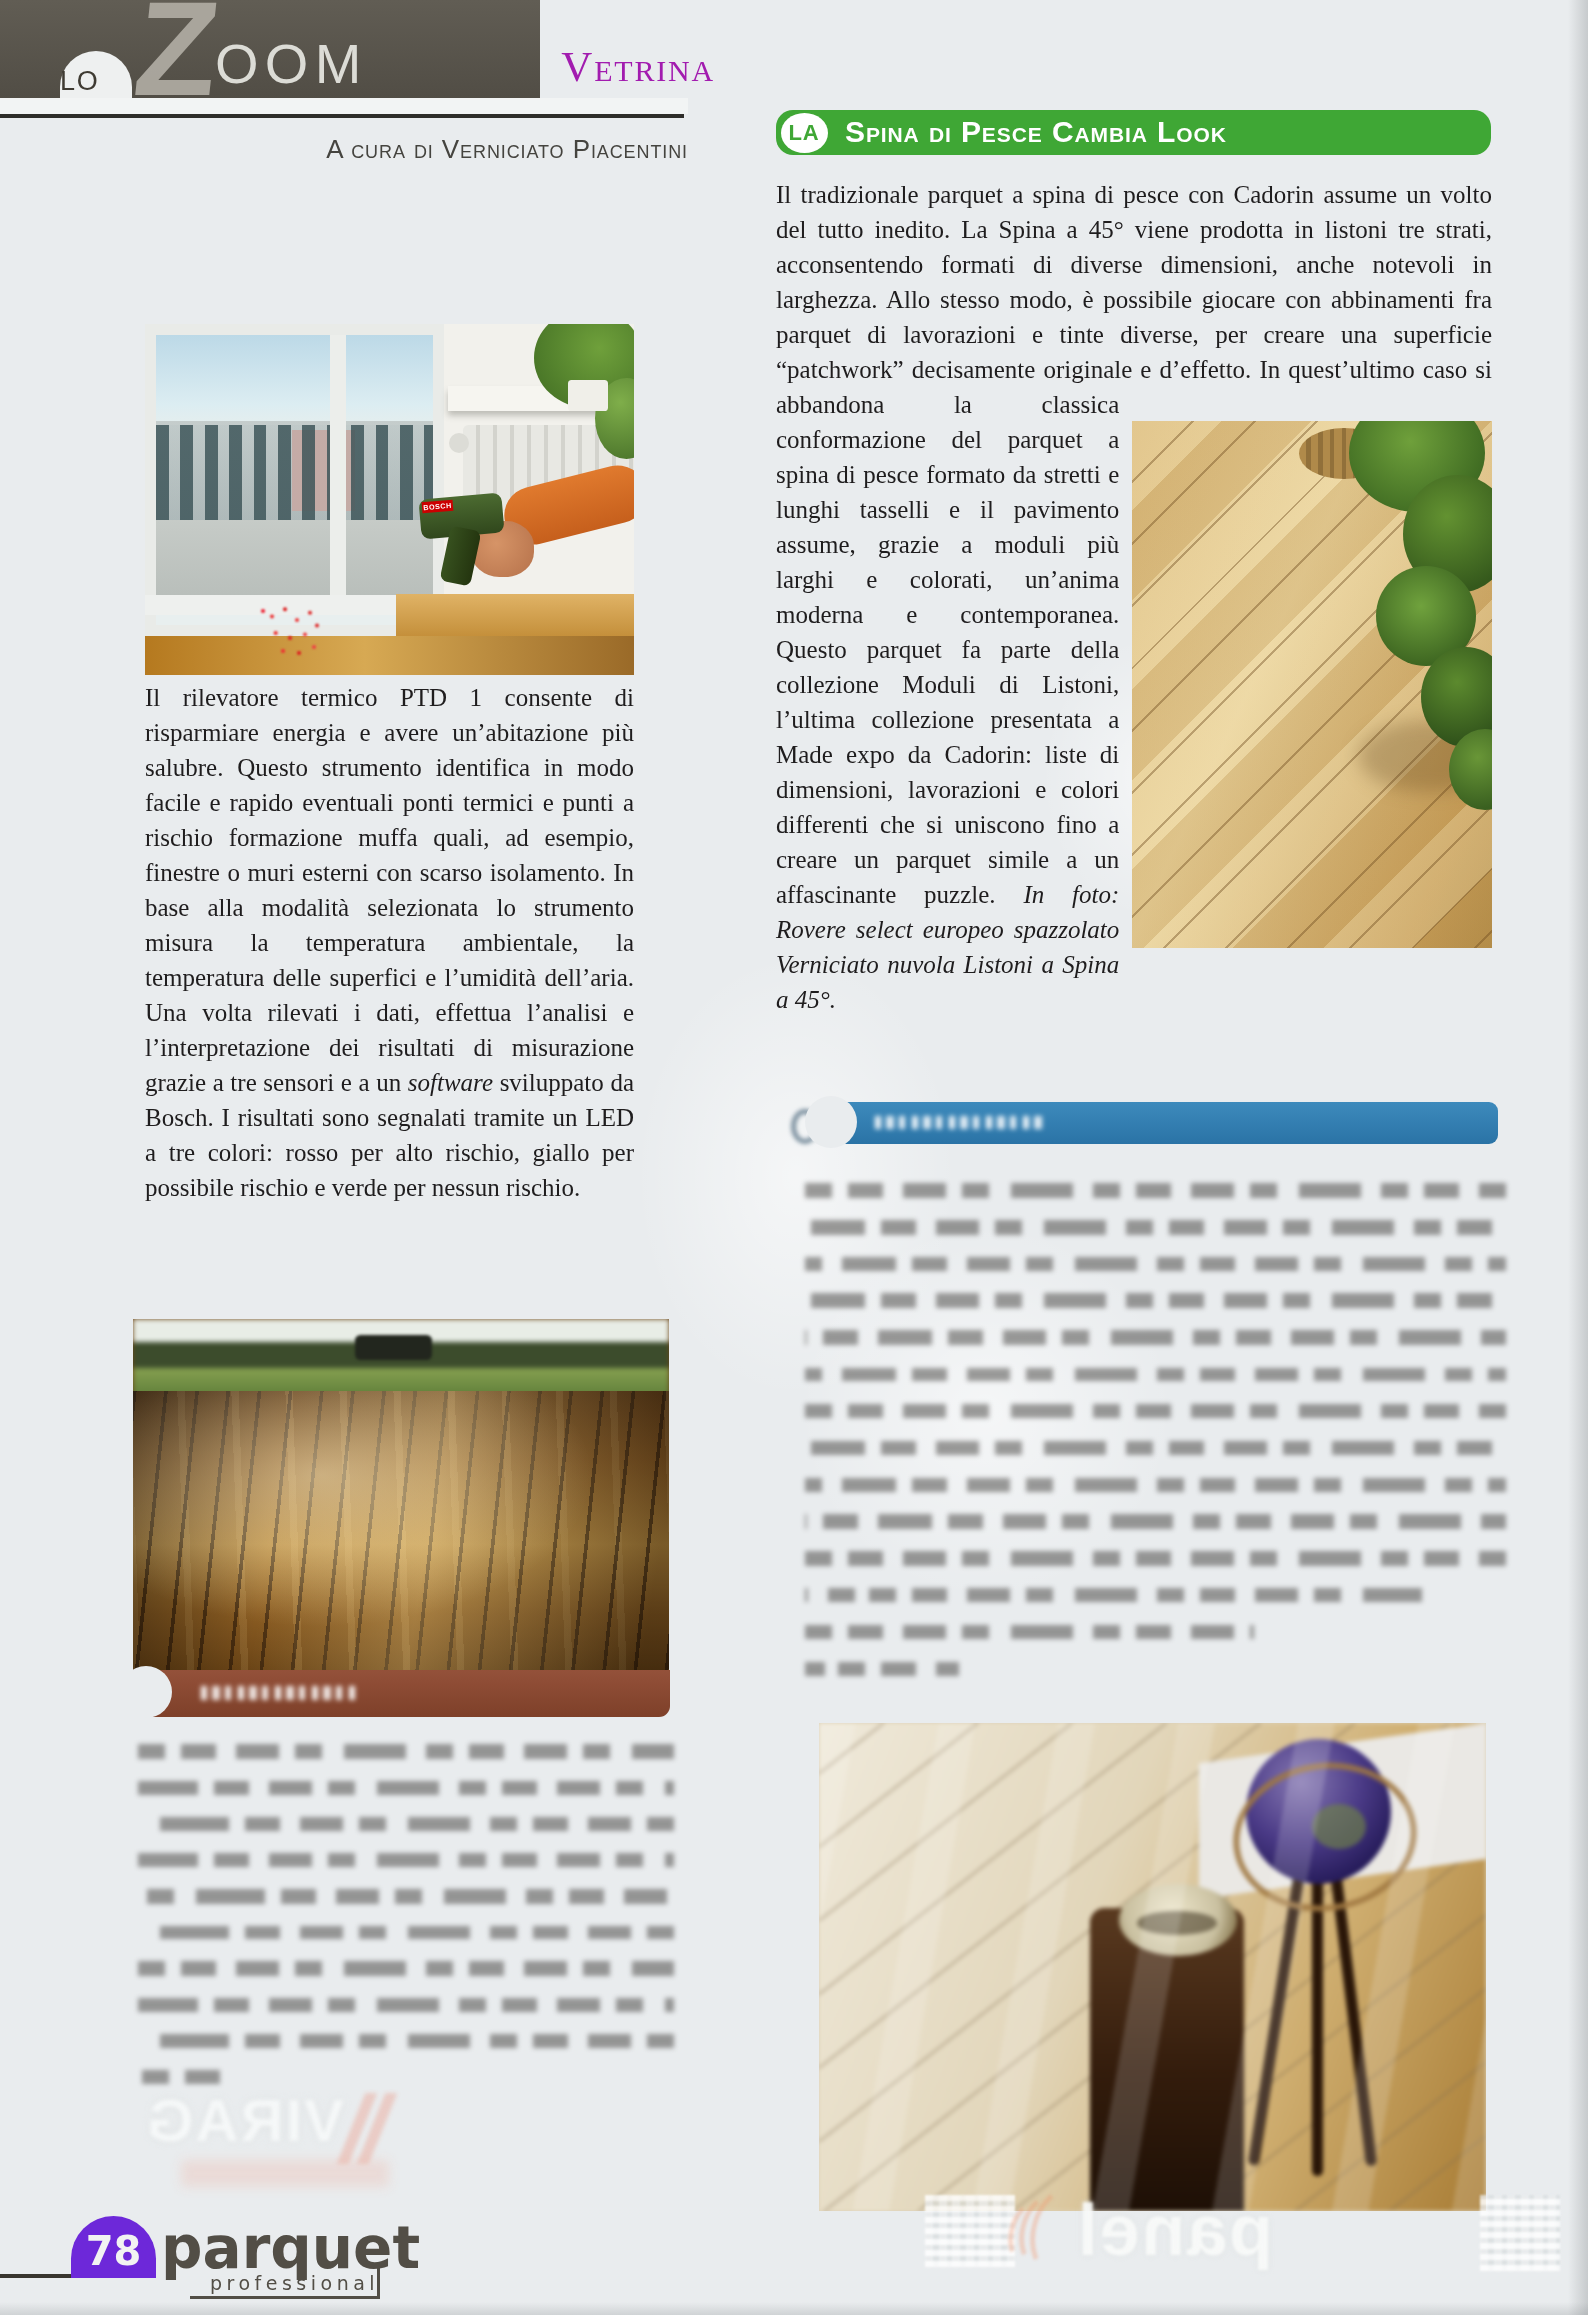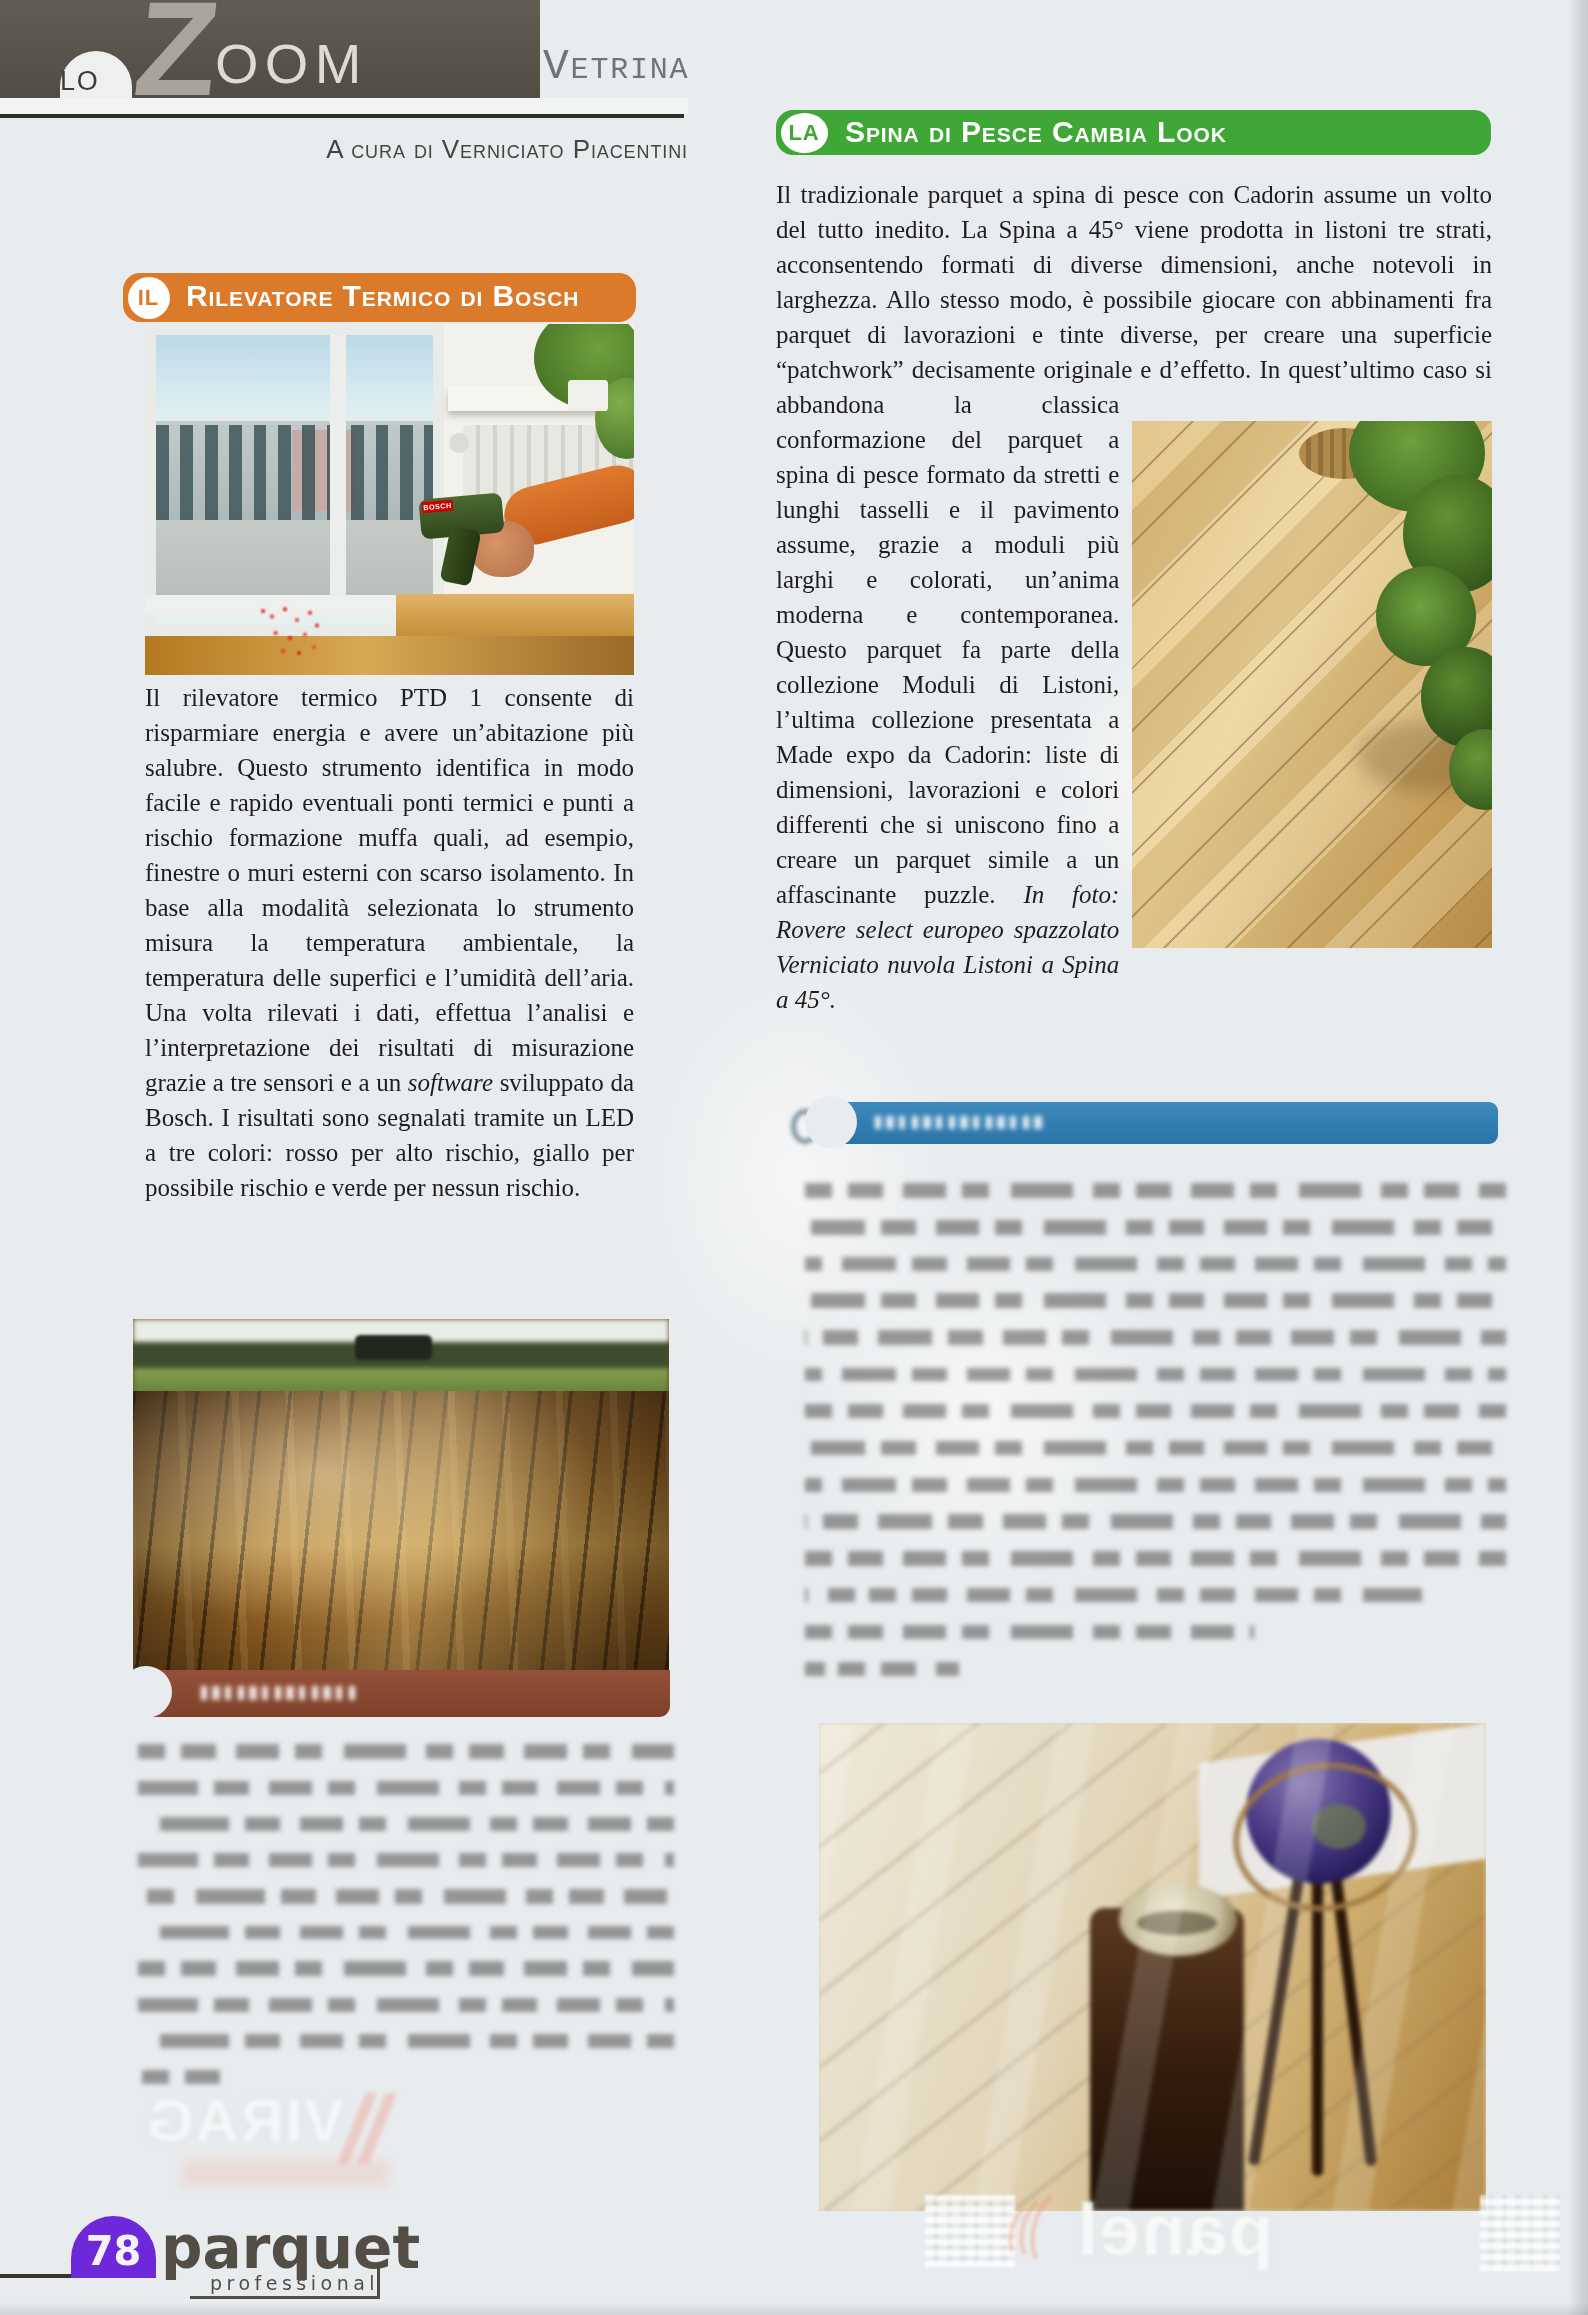--- a/index.html
+++ b/index.html
@@ -15,23 +15,23 @@
   .mast-z{position:absolute;left:136px;top:-18px;font-family:"Liberation Sans",sans-serif;
           font-weight:bold;font-size:134px;line-height:1;color:#b2aea5;opacity:.9;transform:skewX(-6deg);}
   .mast-oom{position:absolute;left:215px;top:36px;font-family:"Liberation Sans",sans-serif;
             font-size:56px;line-height:56px;color:#dddDD6;color:#dcdcd6;letter-spacing:6.3px;}
   .mast-bubble{position:absolute;left:60px;top:51px;width:72px;height:47px;background:#eef0f0;
                border-radius:38px 38px 0 0;}
   .mast-bubble span{display:inline-block;margin-top:14.5px;font-family:"Liberation Sans",sans-serif;
                     font-size:27px;color:#3f3b33;letter-spacing:1.8px;}
   .mast-strip{position:absolute;left:0;top:98px;width:688px;height:16.3px;background:#f2f4f4;}
   .mast-rule{position:absolute;left:0;top:114px;width:684px;height:3.6px;background:#2e2d29;}
-  .mast-section{position:absolute;left:543px;top:42px;width:172px;
-                font-family:Liberation Mono, monospace;font-variant:small-caps;
-                font-size:43px;color:#737373;letter-spacing:1.8px;}
+  .mast-section{position:absolute;left:543px;top:42px;width:172px;text-align:right;
+                font-family:Liberation Serif, serif;font-variant:small-caps;
+                font-size:43px;color:#a21caf;letter-spacing:1.8px;}
   .byline{position:absolute;left:326px;top:134px;width:362px;text-align:right;
           font-family:"Liberation Sans",sans-serif;font-variant:small-caps;
           font-size:26px;color:#45443f;letter-spacing:0.9px;}
   
   .banner{position:absolute;height:49px;border-radius:17px;}
   .banner .badge{position:absolute;left:4.5px;top:3.6px;width:42px;height:42px;background:#fff;
                  border-radius:50%;text-align:center;font-family:"Liberation Sans",sans-serif;
                  font-weight:bold;font-size:22px;line-height:42px;letter-spacing:0.9px;}
   .banner .btitle{position:absolute;left:63px;top:6.3px;font-family:"Liberation Sans",sans-serif;
                   font-weight:bold;font-variant:small-caps;font-size:30px;color:#fff;letter-spacing:0.9px;}
@@ -214,24 +214,20 @@
     <div class="mast-oom">OOM</div>
     <div class="mast-bubble">
       <span>LO</span>
     </div>
   </div>
   <div class="mast-strip"></div>
   <div class="mast-rule"></div>
   <div class="mast-section">Vetrina</div>
   <div class="byline">A cura di Verniciato Piacentini</div>
 
-  <div class="banner banner-orange">
-    <div class="badge">IL</div>
-    <div class="btitle">Rilevatore Termico di Bosch</div>
-  </div>
 
   <div class="photo photo-bosch">
     <div class="pb-window">
       <div class="pb-sky"></div>
       <div class="pb-houses"></div>
       <div class="pb-house-pink"></div>
       <div class="pb-fence"></div>
       <div class="pb-ground"></div>
       <div class="pb-mullion"></div>
     </div>

